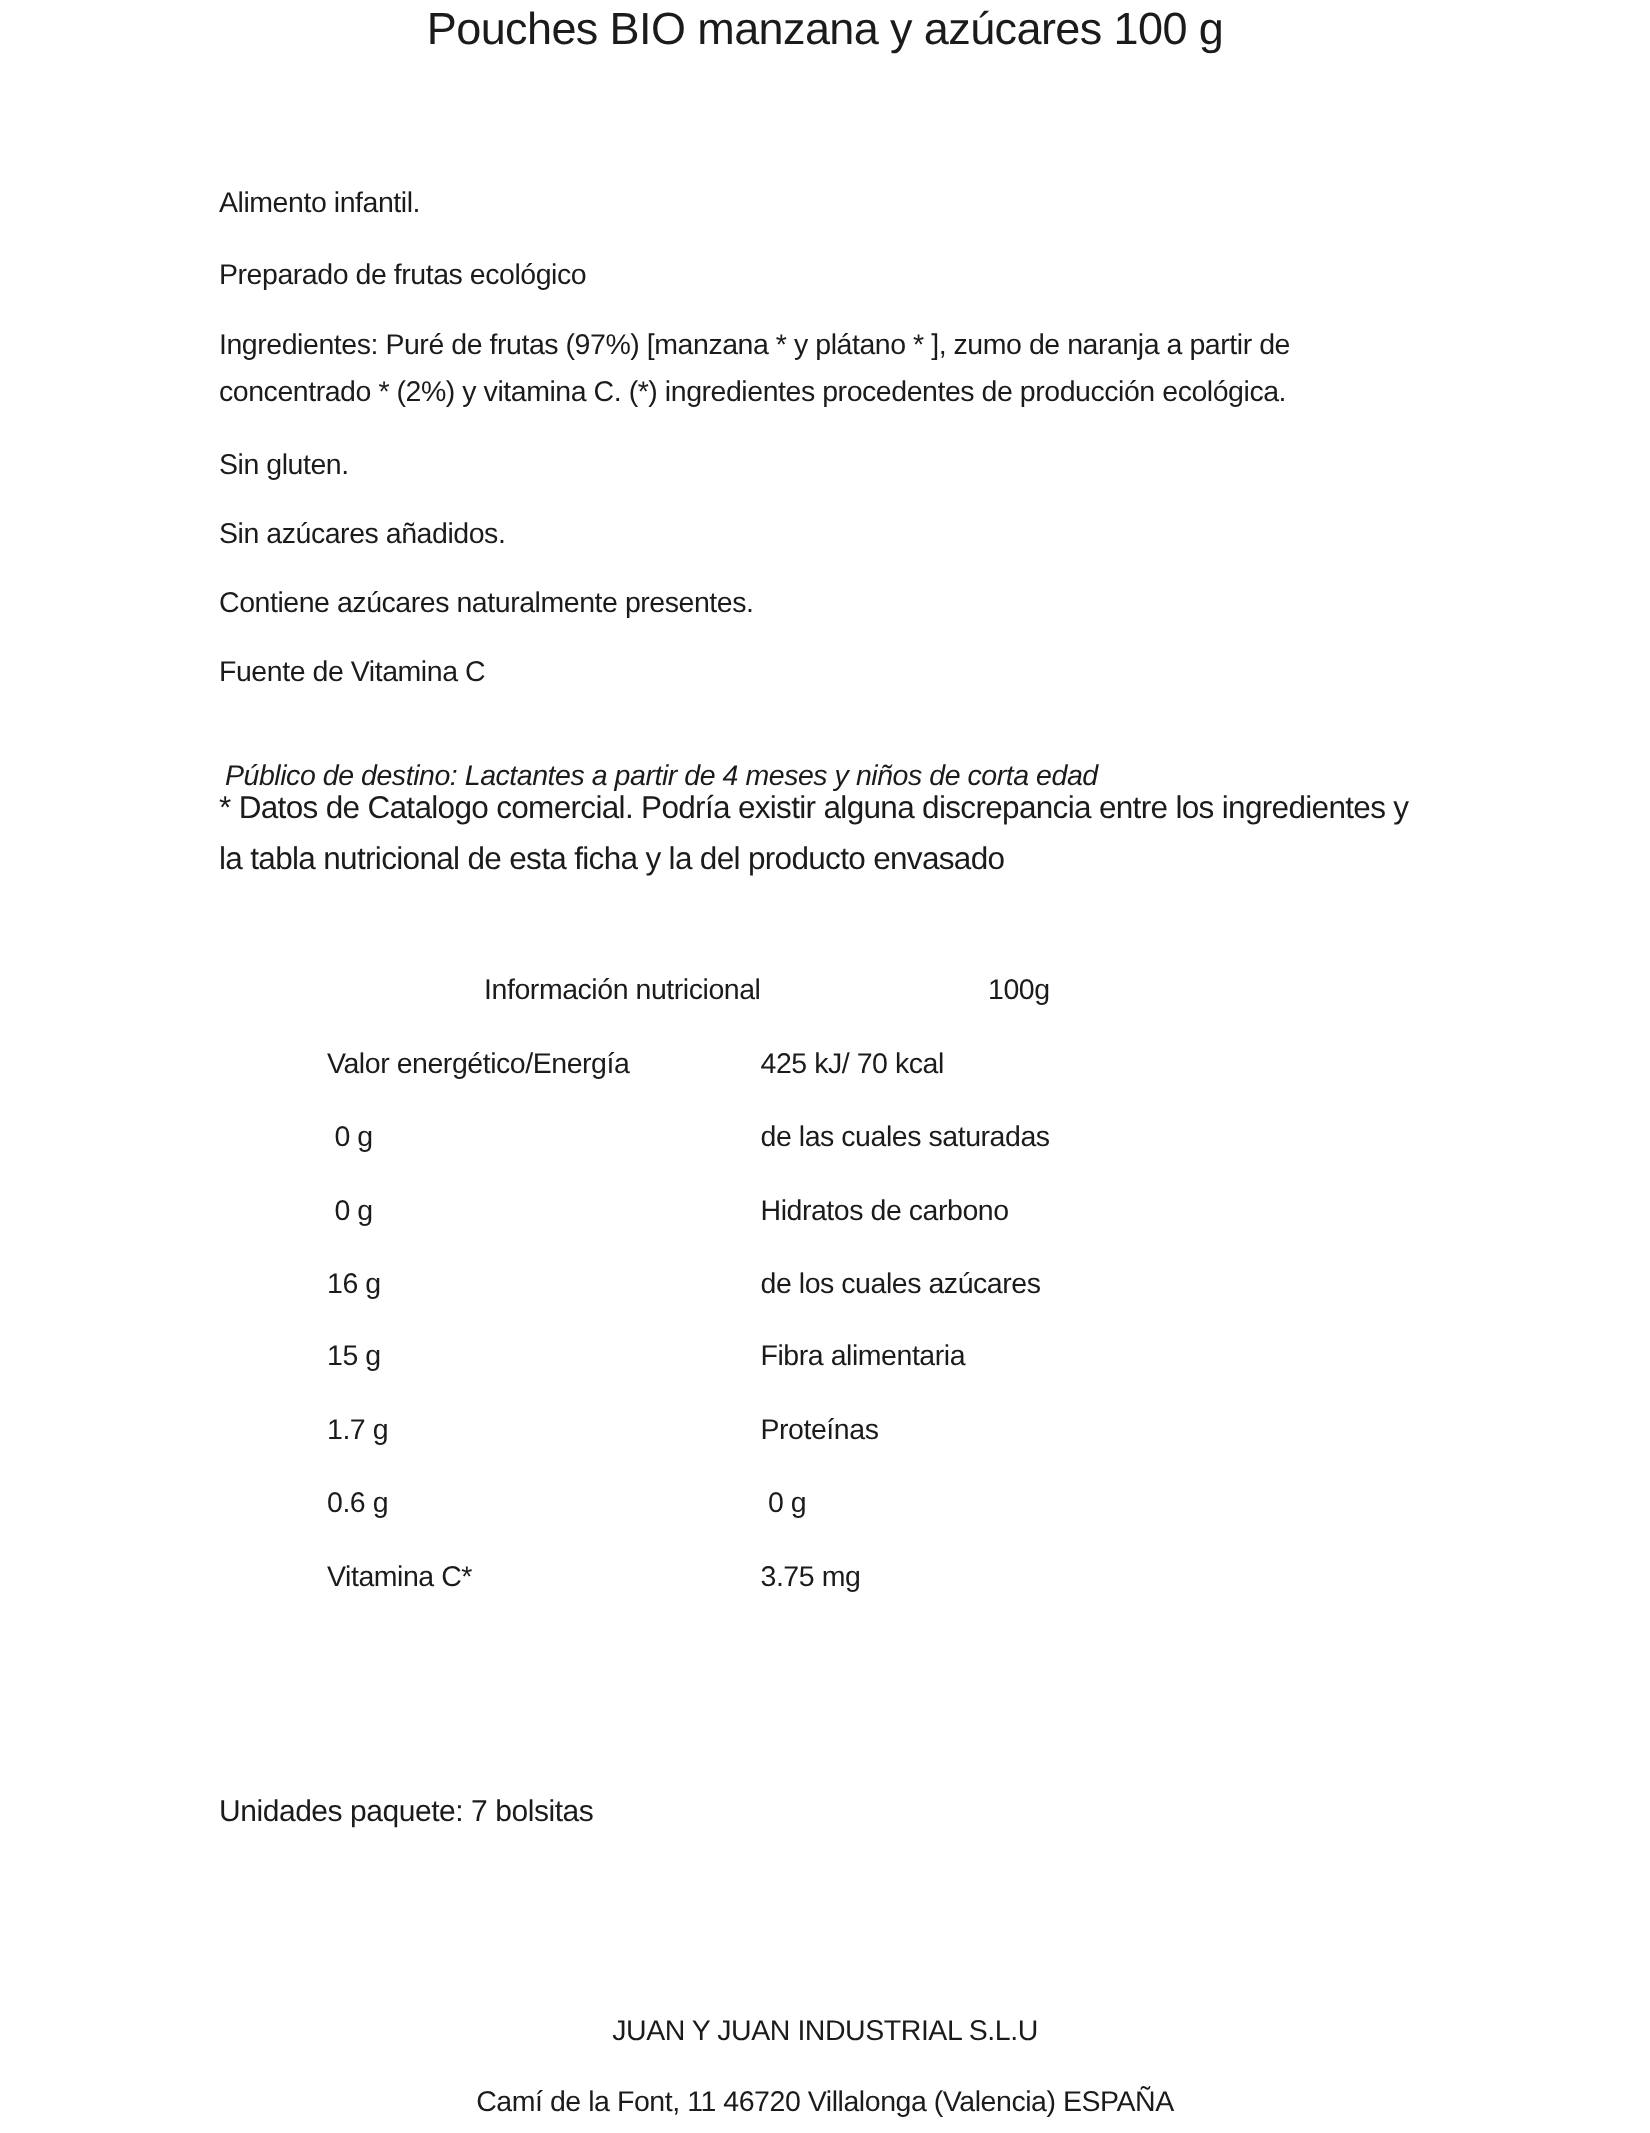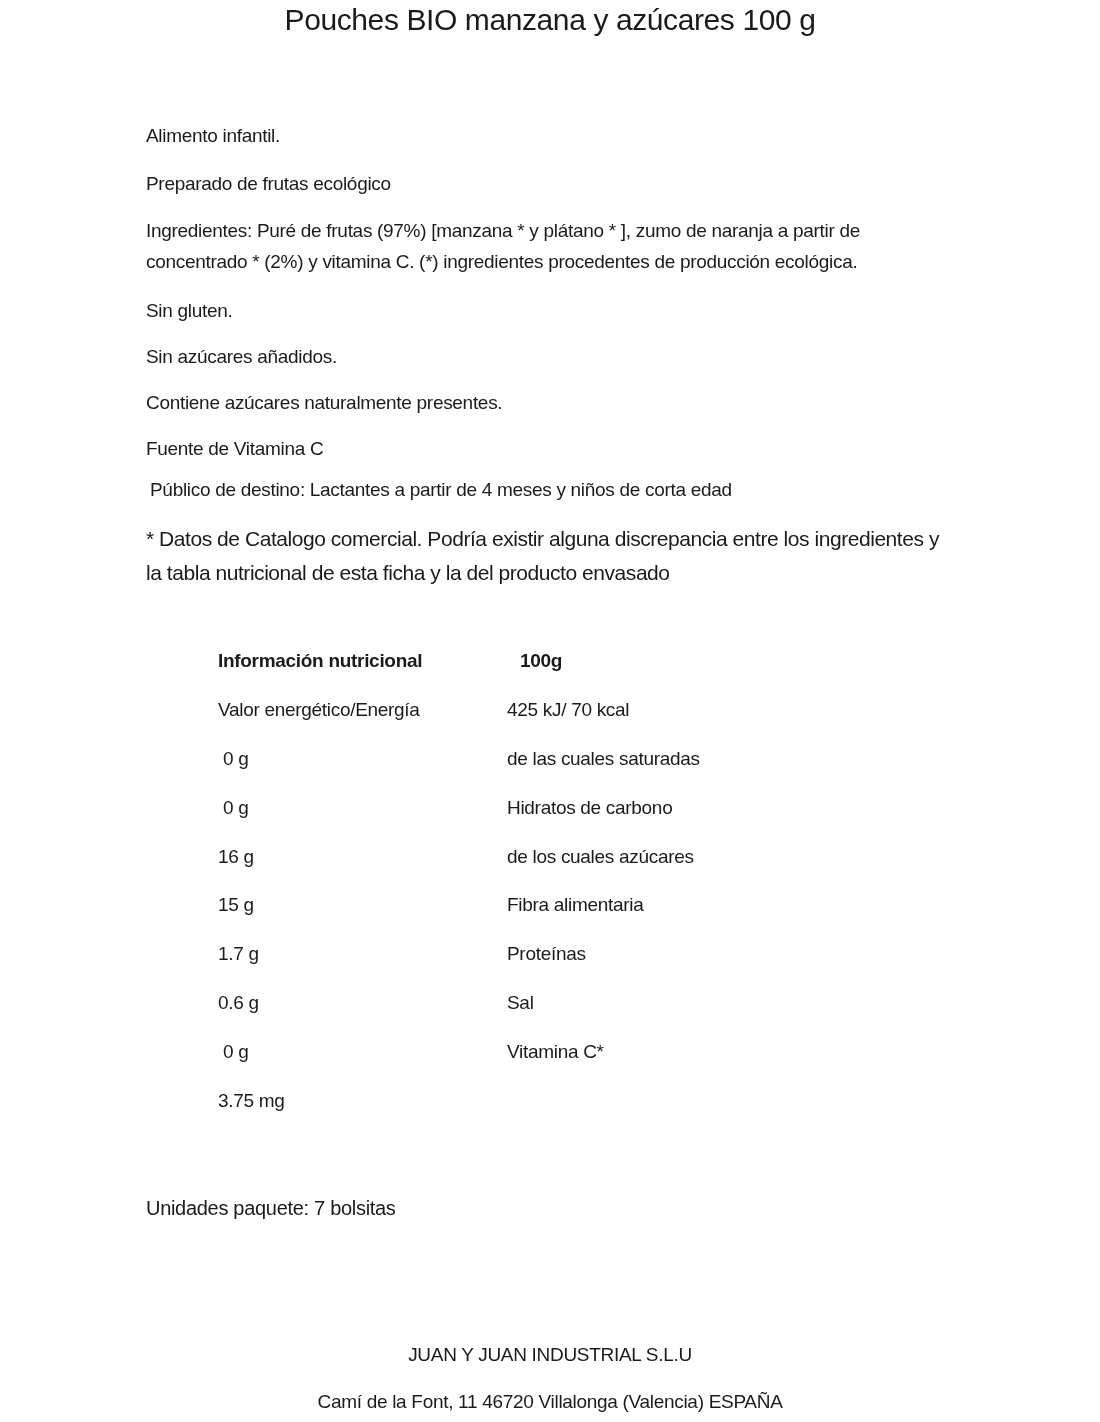--- a/index.html
+++ b/index.html
@@ -50,21 +50,22 @@
     display: grid;
     grid-template-columns: 289px auto;
     grid-auto-rows: 48.9px;
     font-size: 19px;
     letter-spacing: -0.3px;
   }
   .nutrition .cell {
     white-space: nowrap;
   }
   .nutrition .bold {
-    font-weight: 700;
+    font-weight: 400;
+    text-align: right;
   }
   .nutrition .value-pad {
     padding-left: 13px;
   }
   .nutrition .value-pad-sm {
     padding-left: 5px;
   }
   .footer-line {
     position: absolute;
     left: 0;
@@ -82,21 +83,21 @@
 
   <h1 class="title">Pouches BIO manzana y azúcares 100 g</h1>
 
   <p class="para" style="top:120px">Alimento infantil.</p>
   <p class="para" style="top:168px">Preparado de frutas ecológico</p>
   <p class="para" style="top:215px">Ingredientes: Puré de frutas (97%) [manzana * y plátano * ], zumo de naranja a partir de concentrado * (2%) y vitamina C. (*) ingredientes procedentes de producción ecológica.</p>
   <p class="para" style="top:295px">Sin gluten.</p>
   <p class="para" style="top:341px">Sin azúcares añadidos.</p>
   <p class="para" style="top:387px">Contiene azúcares naturalmente presentes.</p>
   <p class="para" style="top:433px">Fuente de Vitamina C</p>
-  <p class="para" style="top:474px; left:150px;">Público de destino: Lactantes a partir de 4 meses y niños de corta edad</p>
+  <p class="para" style="top:502px; left:150px;font-style:italic;">Público de destino: Lactantes a partir de 4 meses y niños de corta edad</p>
   <p class="para para-note" style="top:522px">* Datos de Catalogo comercial. Podría existir alguna discrepancia entre los ingredientes y la tabla nutricional de esta ficha y la del producto envasado</p>
 
   <div class="nutrition">
     <span class="cell bold">Información nutricional</span>
     <span class="cell bold value-pad">100g</span>
 
     <span class="cell">Valor energético/Energía</span>
     <span class="cell">425 kJ/ 70 kcal</span>
 
     <span class="cell value-pad-sm">0 g</span>
@@ -109,21 +110,20 @@
 
     <span class="cell">de los cuales azúcares</span>
     <span class="cell">15 g</span>
 
     <span class="cell">Fibra alimentaria</span>
     <span class="cell">1.7 g</span>
 
     <span class="cell">Proteínas</span>
     <span class="cell">0.6 g</span>
 
-    <span class="cell">Sal</span>
     <span class="cell value-pad-sm">0 g</span>
 
     <span class="cell">Vitamina C*</span>
     <span class="cell">3.75 mg</span>
   </div>
 
   <p class="para" style="top:1193px; font-size:20px;">Unidades paquete: 7 bolsitas</p>
 
   <p class="footer-line" style="top:1344px">JUAN Y JUAN INDUSTRIAL S.L.U</p>
   <p class="footer-line" style="top:1391px">Camí de la Font, 11 46720 Villalonga (Valencia) ESPAÑA</p>

